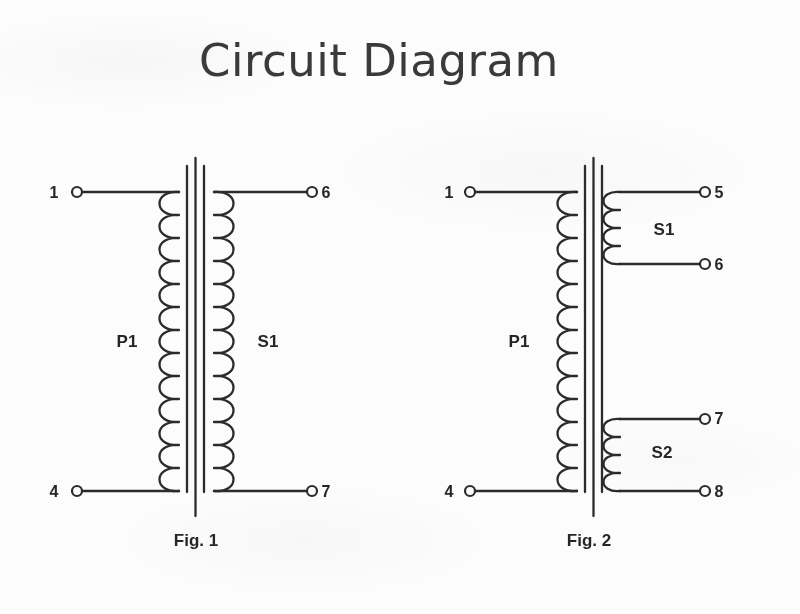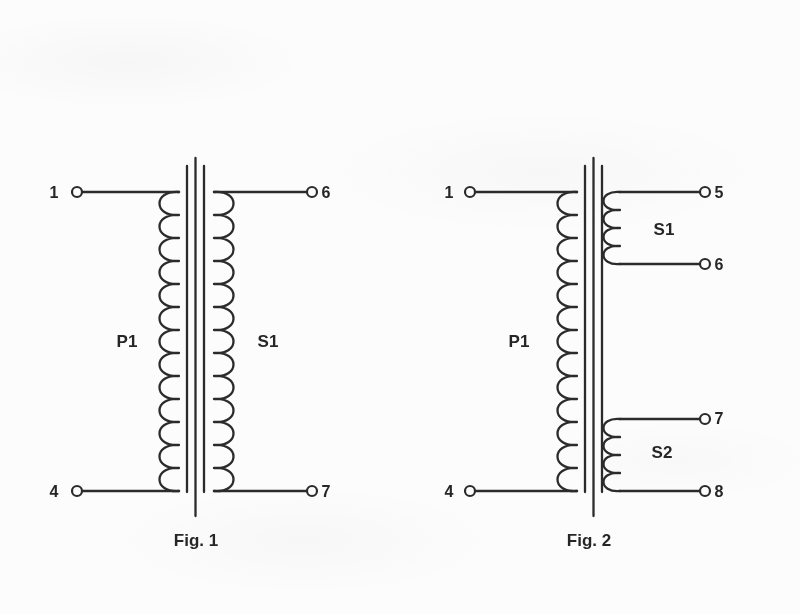--- a/index.html
+++ b/index.html
@@ -25,20 +25,21 @@
   .core{stroke:#2b2b2b;stroke-width:2.3;stroke-linecap:round;}
   .node{stroke:#2b2b2b;stroke-width:2.2;fill:#fdfdfd;}
   .t-num{font-family:"Liberation Sans",sans-serif;font-weight:700;font-size:16px;fill:#262626;}
   .t-label{font-family:"Liberation Sans",sans-serif;font-weight:700;font-size:17px;fill:#262626;}
   .t-caption{font-family:"Liberation Sans",sans-serif;font-weight:700;font-size:17px;fill:#262626;}
 </style>
 </head>
 <body>
 
 <div class="page">
+  <h1 class="title">Circuit Diagram</h1>
 
   <svg class="diagram" width="800" height="614" viewBox="0 0 800 614">
 
     <g>
 
       <line class="core" x1="187" y1="166" x2="187" y2="492"></line>
       <line class="core" x1="195.5" y1="158" x2="195.5" y2="516"></line>
       <line class="core" x1="204" y1="166" x2="204" y2="492"></line>
 
       <path class="coil" d="M 179 192 c -26 -2 -26 25 0 23 c -26 -2 -26 25 0 23 c -26 -2 -26 25 0 23 c -26 -2 -26 25 0 23 c -26 -2 -26 25 0 23 c -26 -2 -26 25 0 23 c -26 -2 -26 25 0 23 c -26 -2 -26 25 0 23 c -26 -2 -26 25 0 23 c -26 -2 -26 25 0 23 c -26 -2 -26 25 0 23 c -26 -2 -26 25 0 23 c -26 -2 -26 25 0 23"></path>

